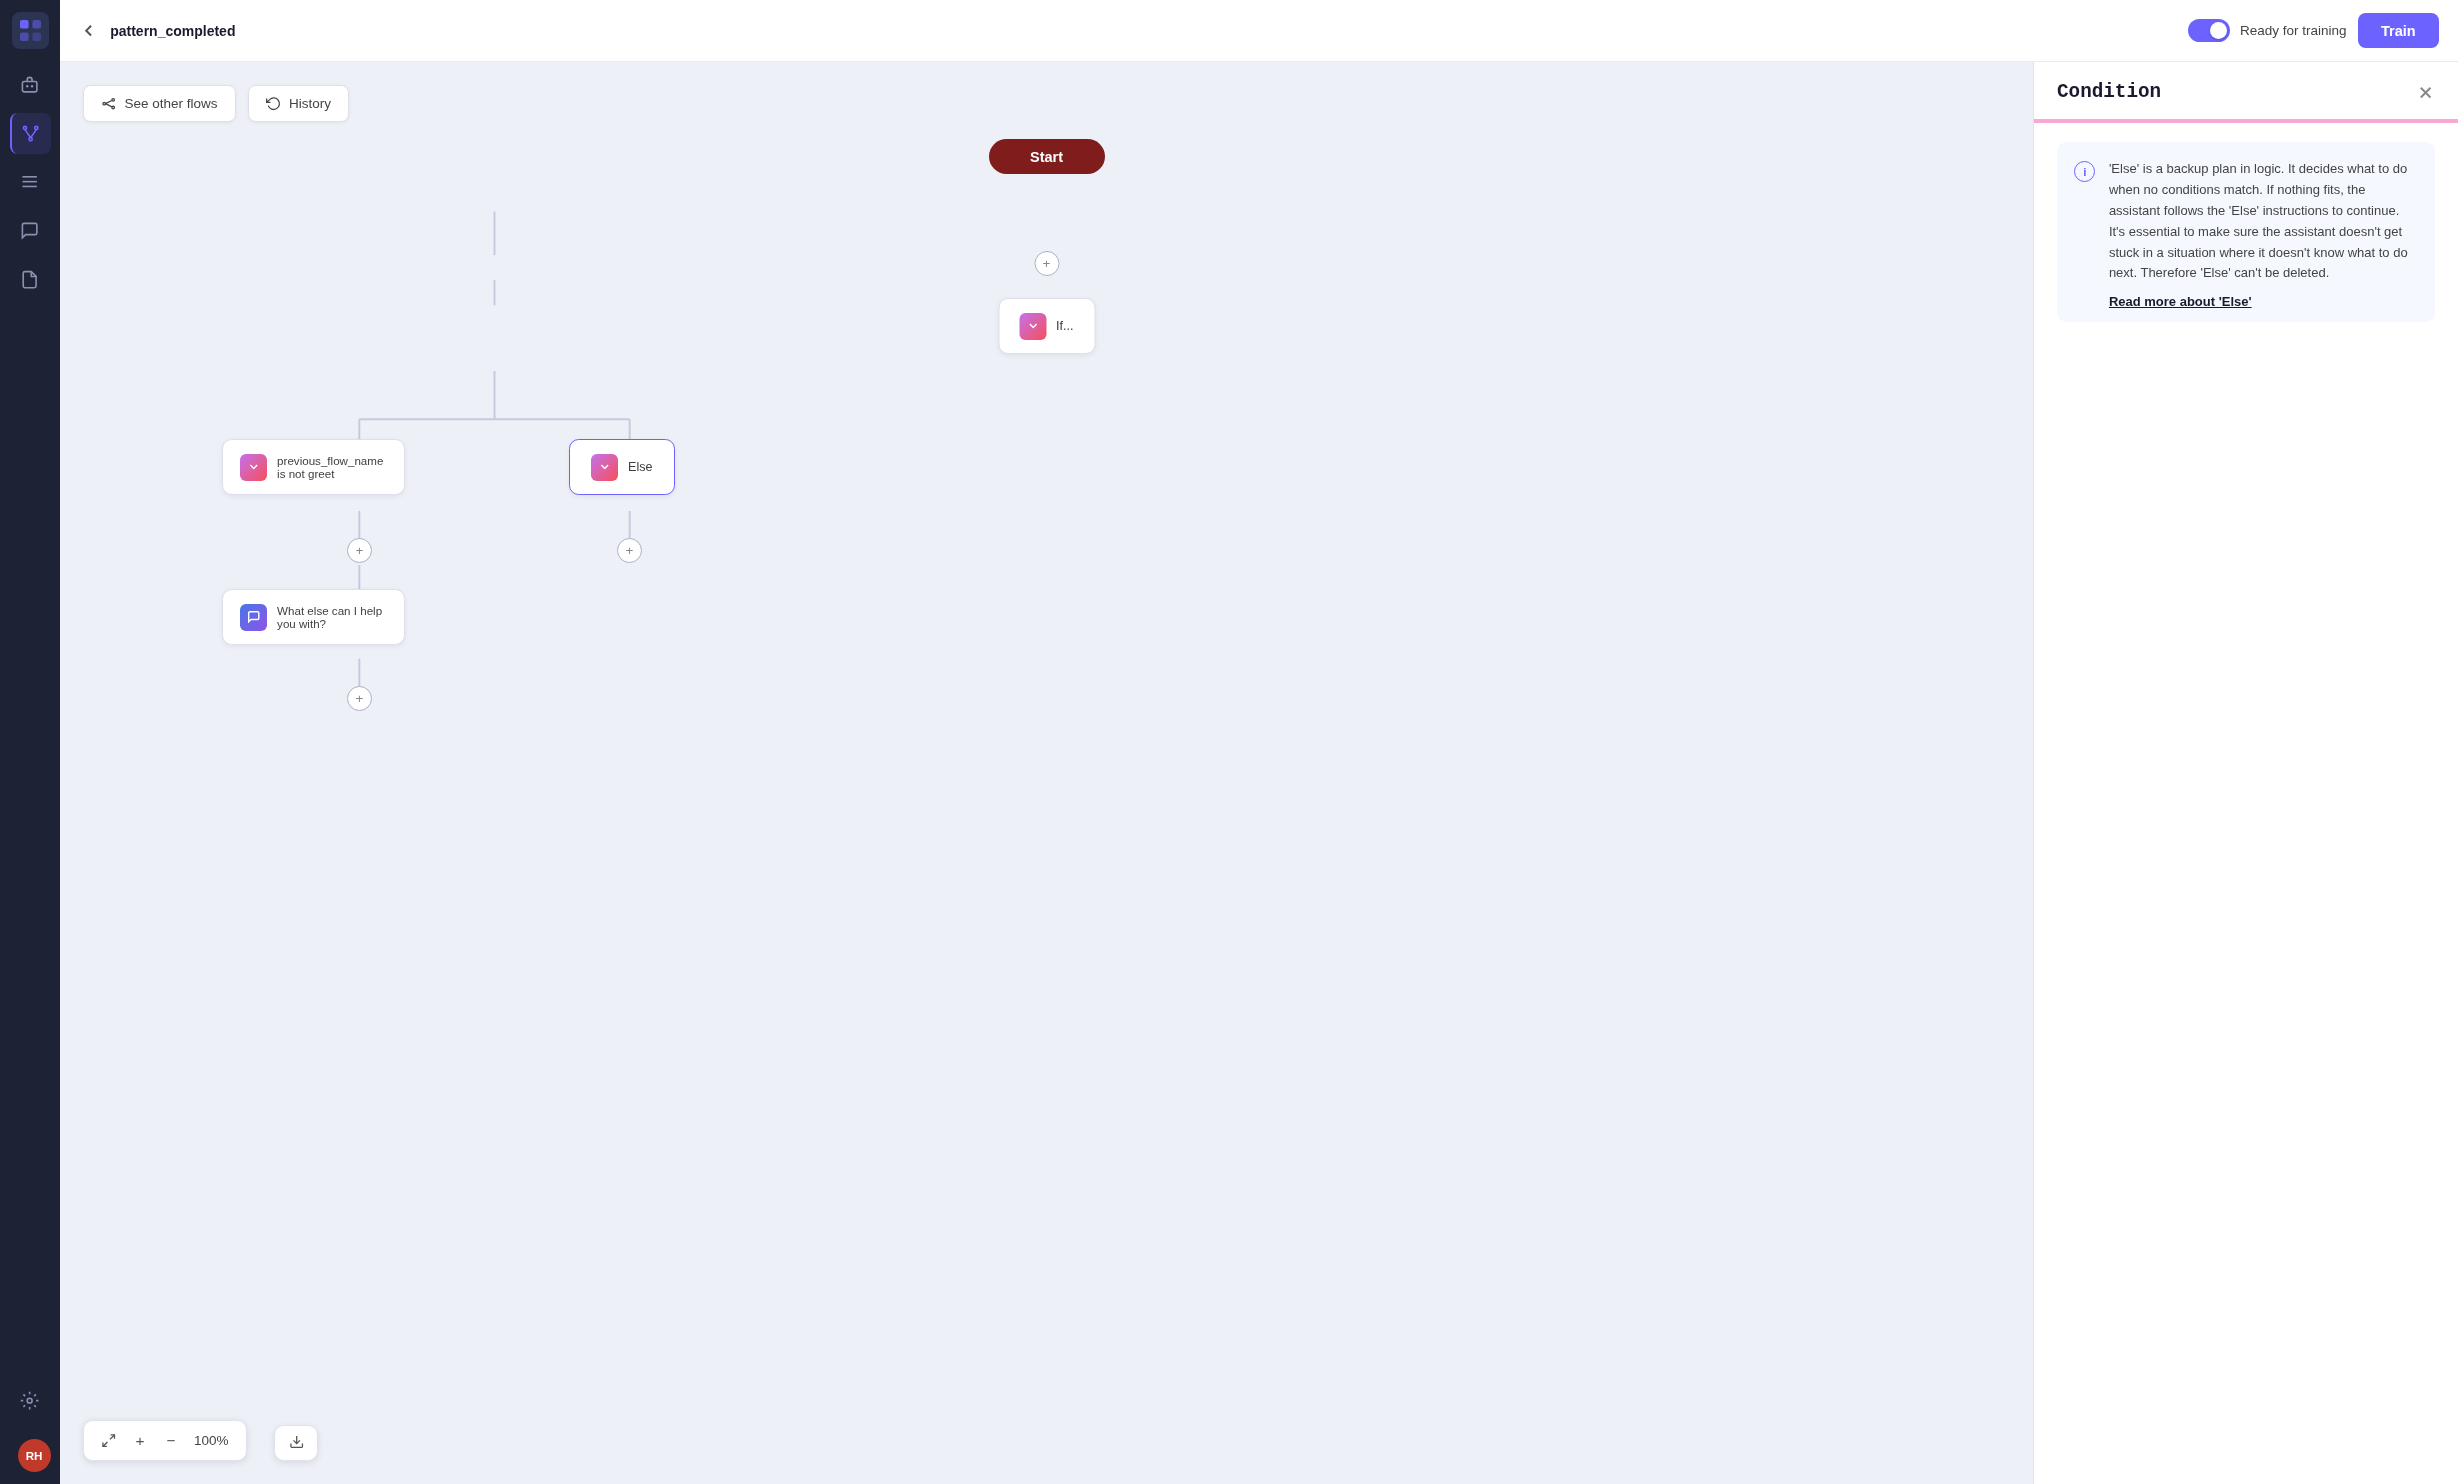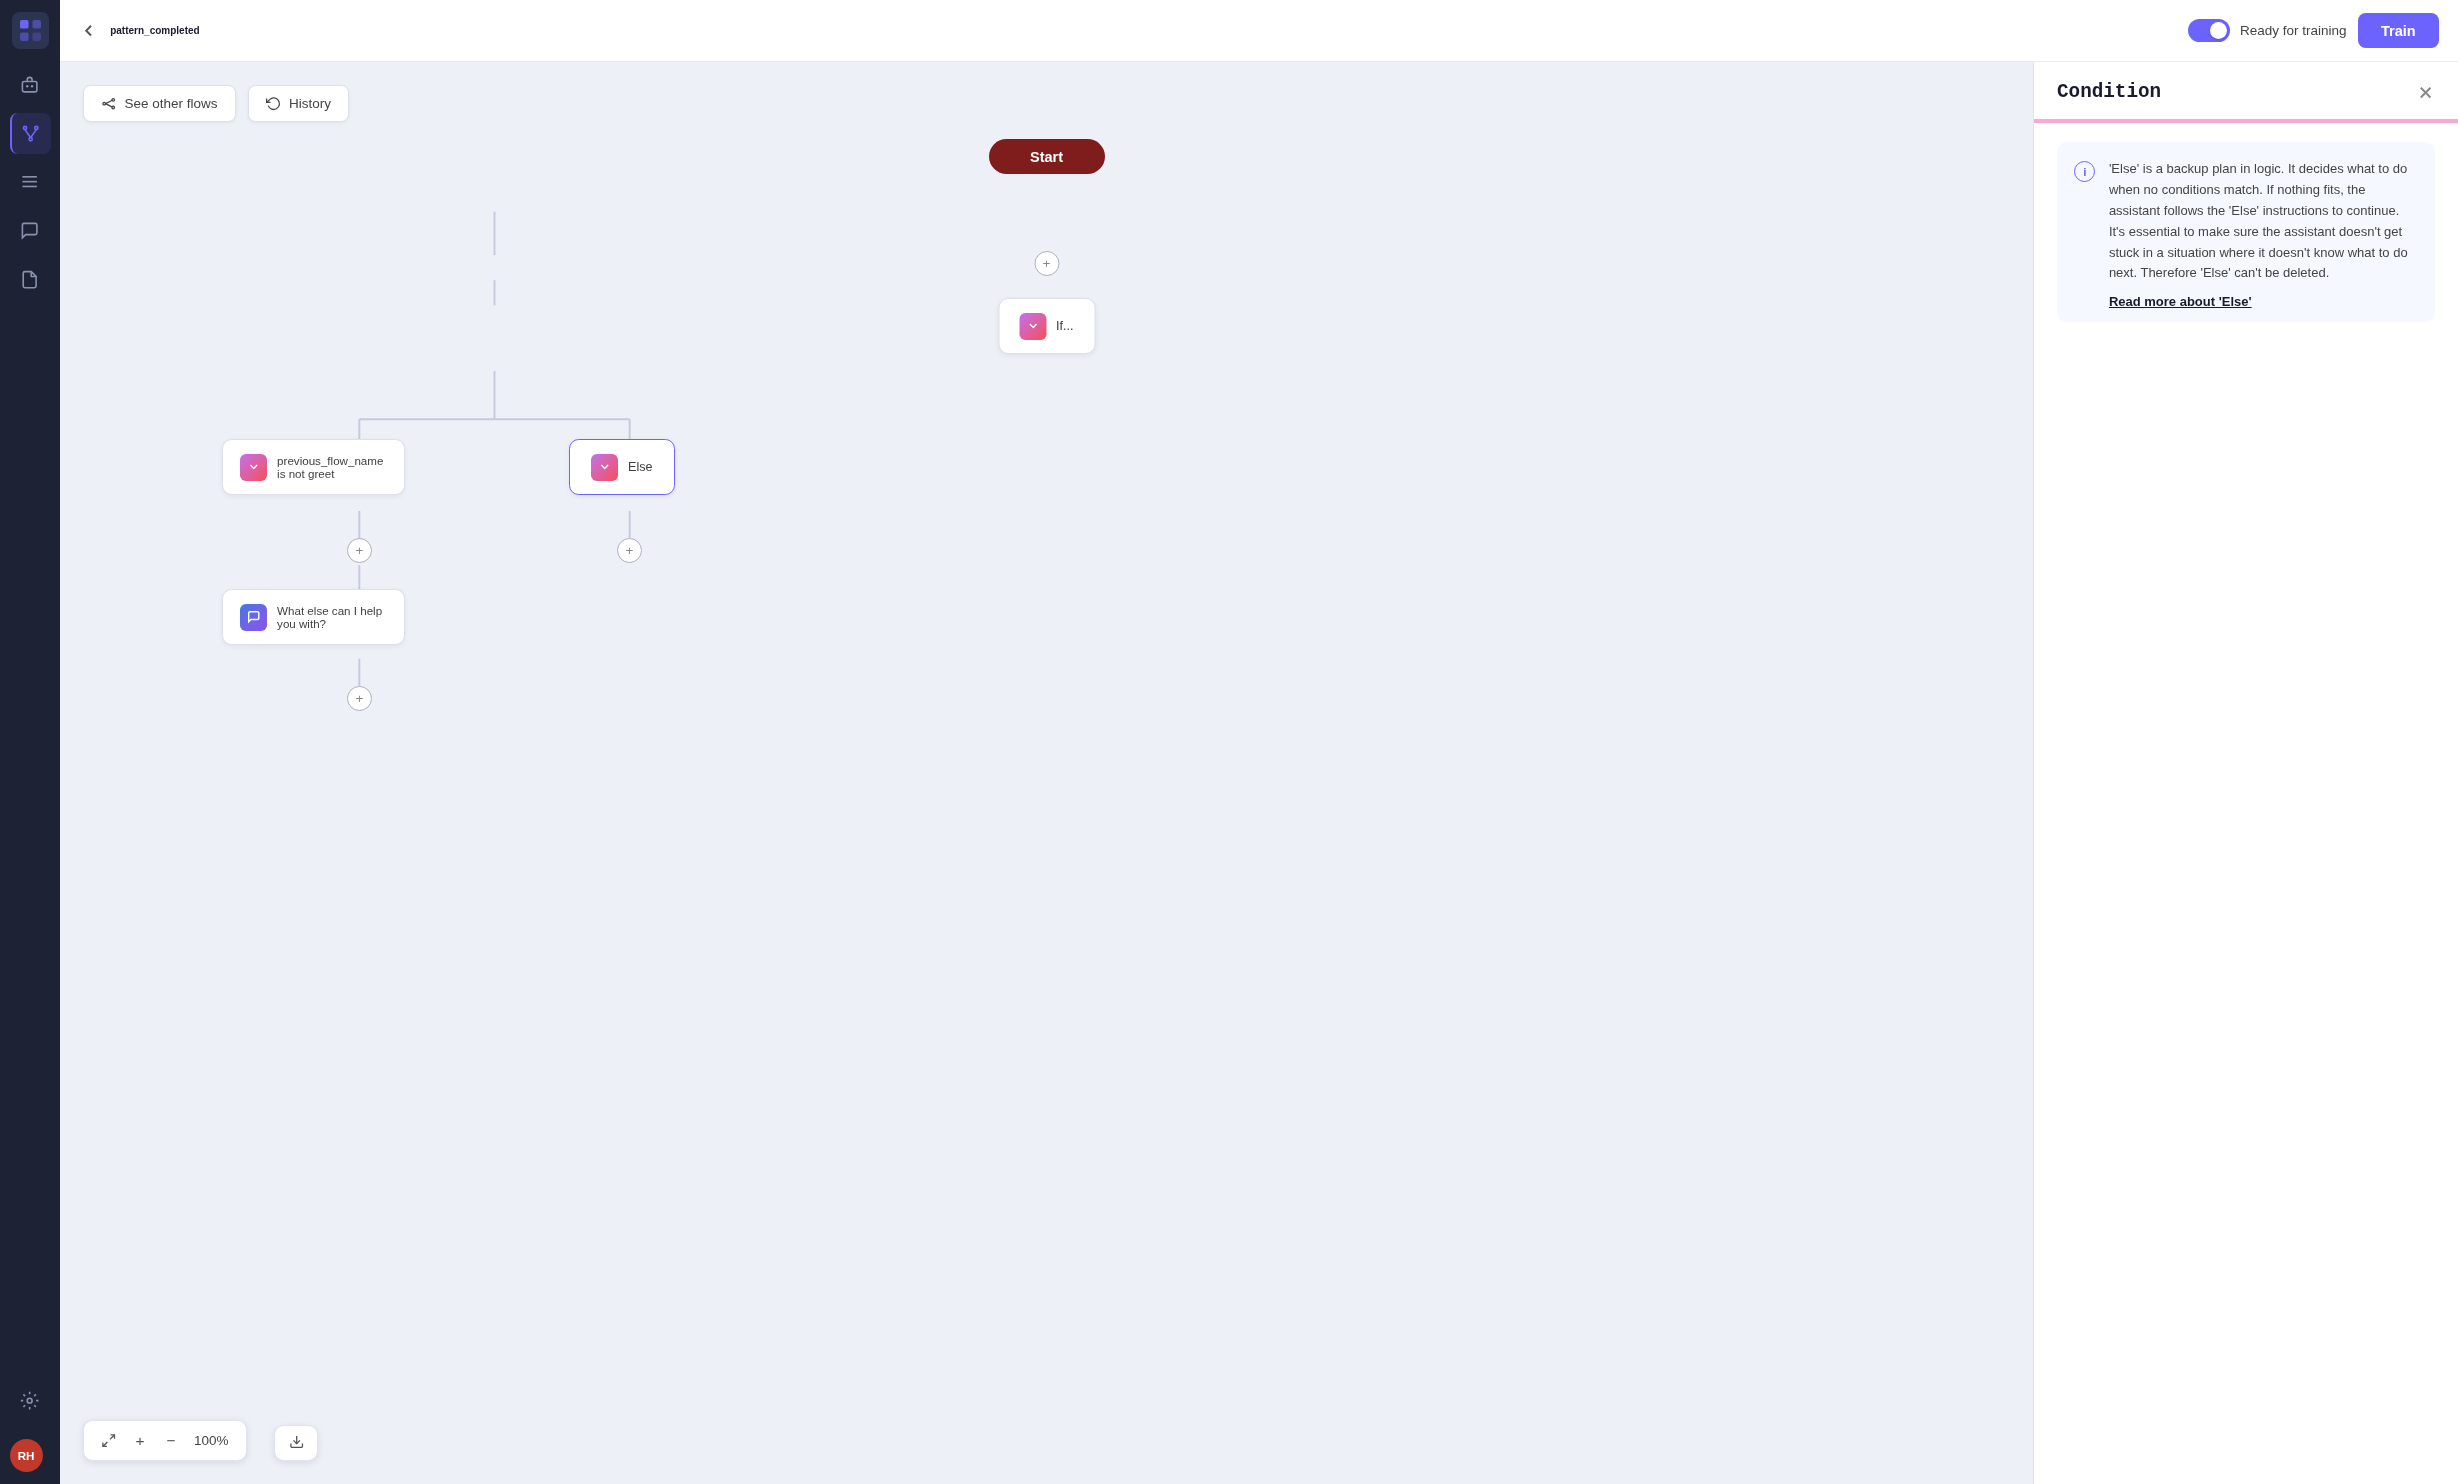--- a/index.html
+++ b/index.html
@@ -27,21 +27,21 @@
       width: 41px; height: 41px;
       border-radius: 7.7px;
       display: flex; align-items: center; justify-content: center;
       cursor: pointer;
       color: #8892b0;
       font-size: 17.4px;
     }
     .sidebar-item.active { background: #6c63ff22; color: #6c63ff; border-left: 2.9px solid #6c63ff; }
     .sidebar-bottom {
       margin-top: auto;
-      display: flex; flex-direction: column; align-items: flex-start; gap: 18px;
+      display: flex; flex-direction: column; align-items: flex-end; gap: 18px;
     }
     .avatar {
       width: 33px; height: 33px;
       border-radius: 50%;
       background: #c0392b;
       display: flex; align-items: center; justify-content: center;
       color: white; font-size: 11.6px; font-weight: 600;
       cursor: pointer;
     }
 
@@ -64,21 +64,21 @@
       gap: 11.6px;
       flex-shrink: 0;
     }
     .header-back {
       cursor: pointer;
       color: #555;
       font-size: 17.4px;
       display: flex; align-items: center;
     }
     .header-title {
-      font-size: 10px;
+      font-size: 14px;
       font-weight: 600;
       color: #1a1a2e;
       flex: 1;
     }
     .ready-toggle-wrapper {
       display: flex; align-items: center; gap: 9.7px;
     }
     .toggle-label {
       font-size: 13.5px;
       color: #444;

